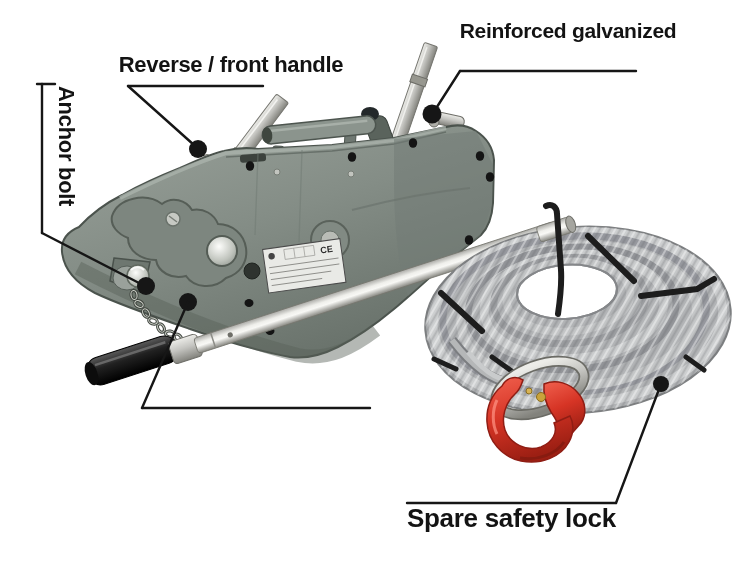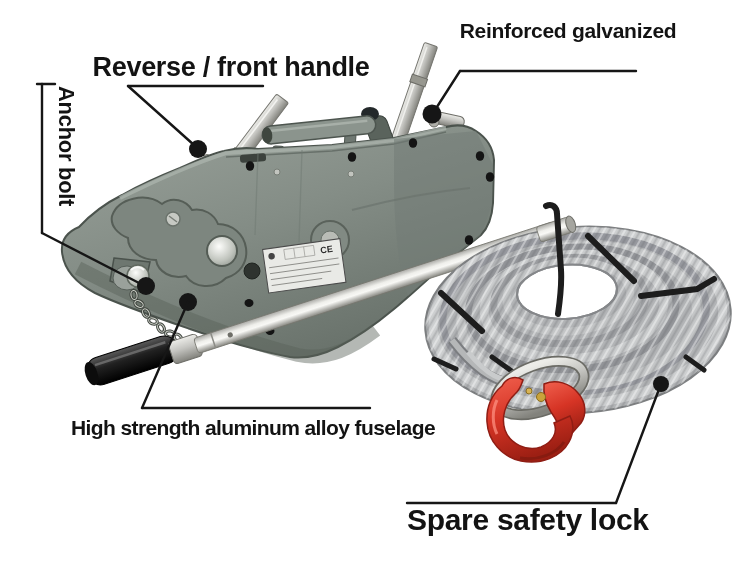--- a/index.html
+++ b/index.html
@@ -6,25 +6,25 @@
   .stage{
     position:relative;width:750px;height:586px;background:#ffffff;
     font-family:"Liberation Sans",sans-serif;overflow:hidden;
   }
   .stage svg{position:absolute;left:0;top:0;}
   .callout{
     position:absolute;color:#131313;font-weight:700;line-height:1.08;
     white-space:nowrap;letter-spacing:-0.3px;
   }
   .callout.center{transform:translateX(-50%);text-align:left;}
-  #lbl-reverse{left:231px;top:53px;font-size:27px;}
+  #lbl-reverse{left:231px;top:53px;font-size:22px;}
   #lbl-rope{left:568px;top:20px;font-size:21px;}
   #lbl-anchor{left:78px;top:86px;font-size:22px;transform:rotate(90deg);transform-origin:0 0;}
   #lbl-fuselage{left:253px;top:417px;font-size:21px;letter-spacing:-0.6px;}
-  #lbl-spare{left:407px;top:504px;font-size:30px;}
+  #lbl-spare{left:407px;top:504px;font-size:26px;}
 </style>
 </head>
 <body>
 
 <div class="stage">
 
 <svg width="750" height="586" viewBox="0 0 750 586">
   <defs>
     <linearGradient id="bodyGrad" x1="0" y1="0" x2="0.6" y2="1">
       <stop offset="0" stop-color="#9aa29b"></stop>
@@ -271,17 +271,16 @@
 </svg>
 
 <div class="callout center" id="lbl-reverse">Reverse / front handle</div>
 
 <div class="callout center" id="lbl-rope">
   <div>Reinforced galvanized</div>
 </div>
 
 <div class="callout" id="lbl-anchor">Anchor bolt</div>
 
-<div class="callout center" id="lbl-fuselage">High strength aluminum alloy fuselage</div>
 
 <div class="callout" id="lbl-spare">Spare safety lock</div>
 
 </div>
 
 </body></html>

